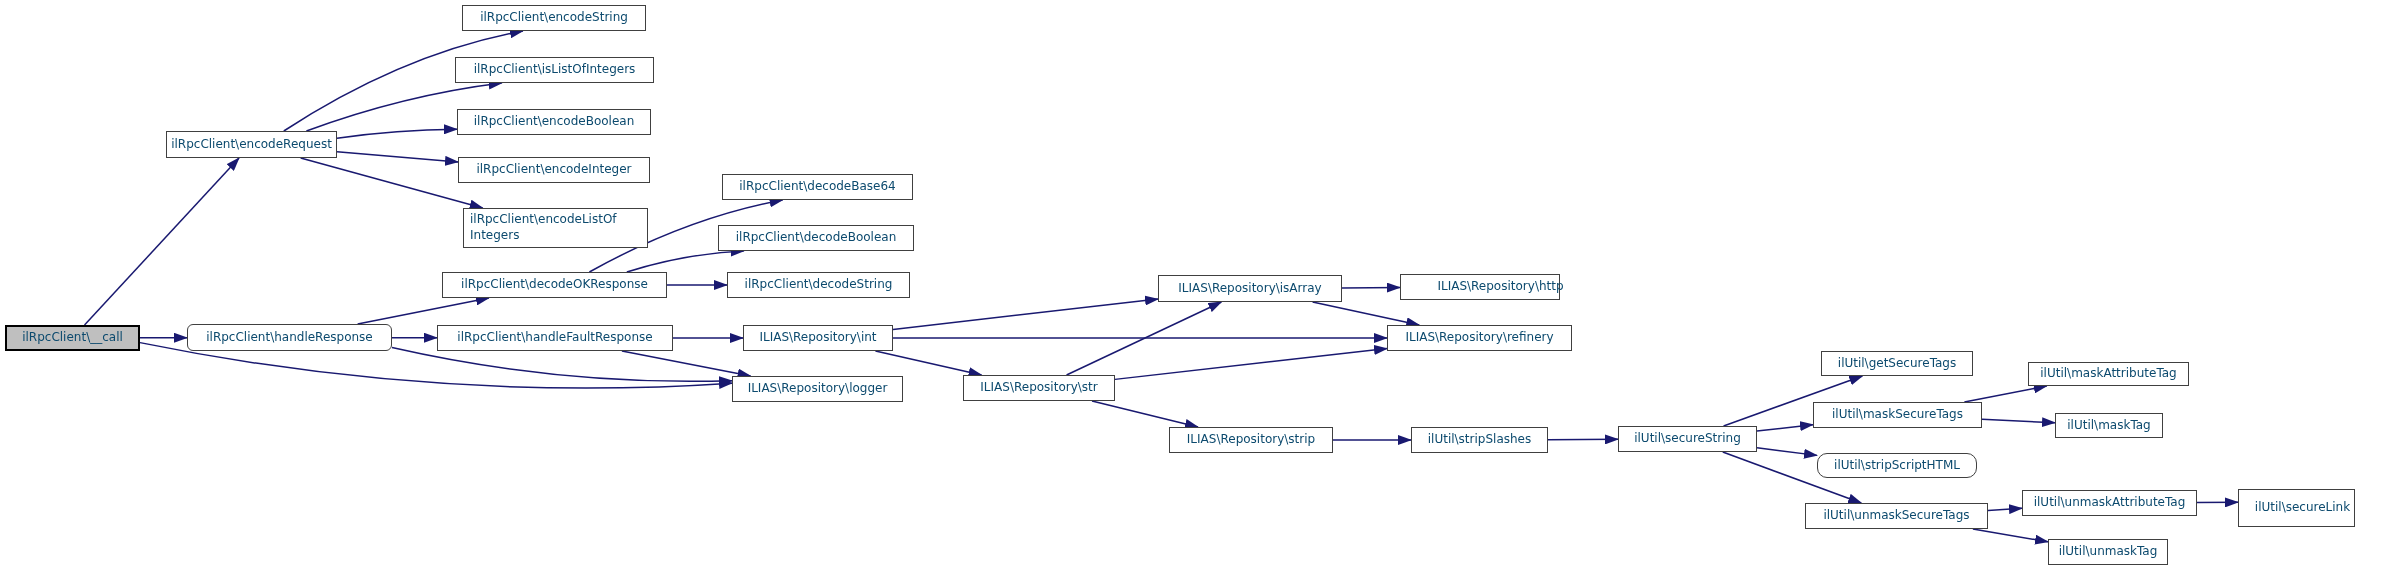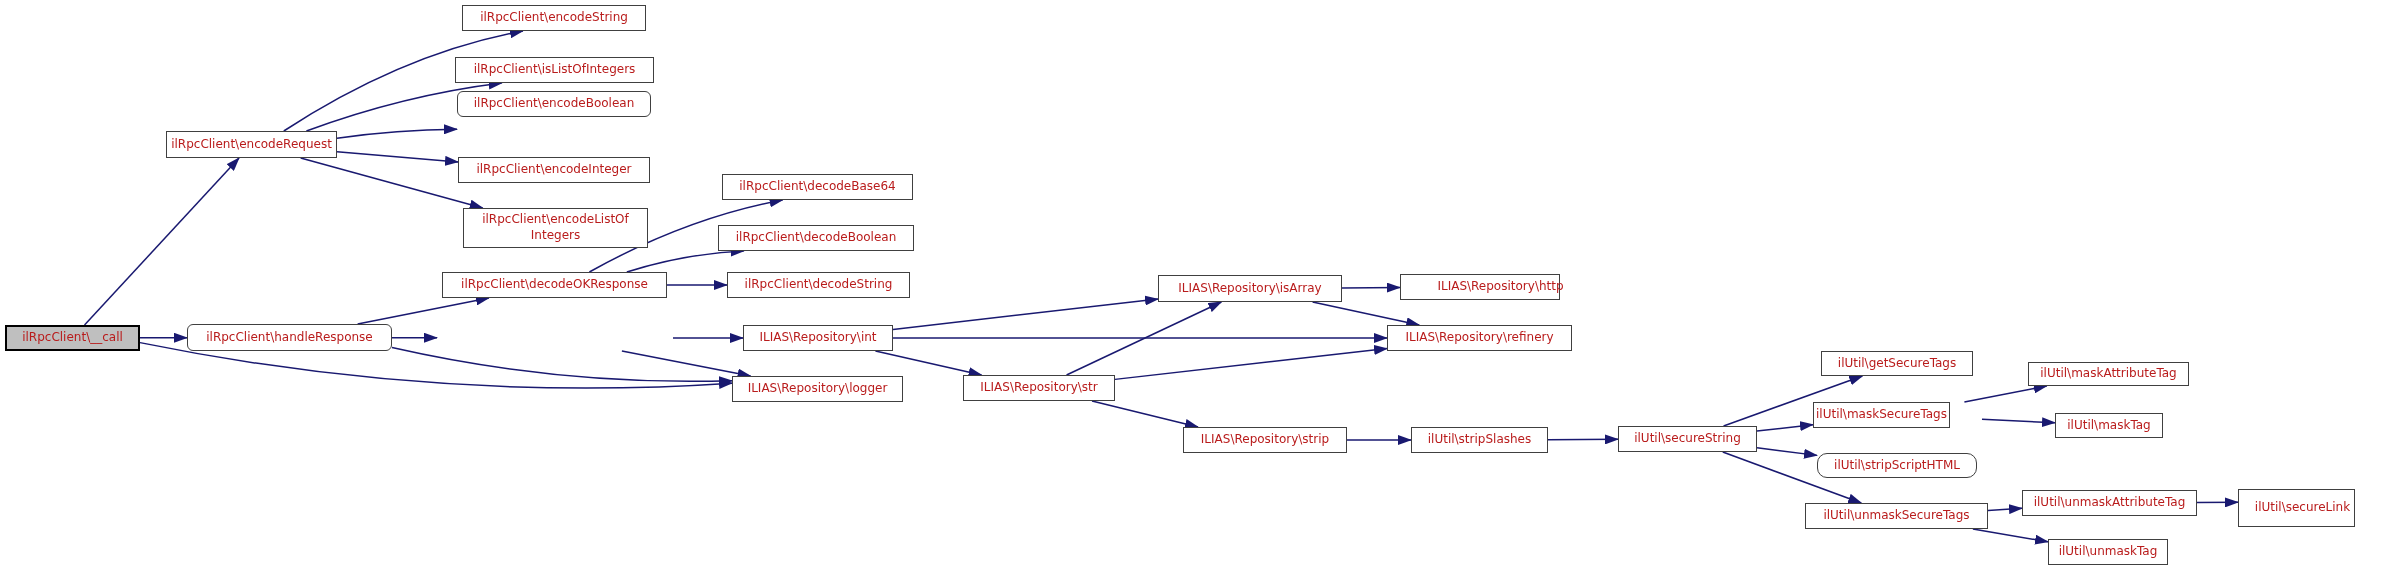--- a/index.html
+++ b/index.html
@@ -10,25 +10,25 @@
     font-family:"DejaVu Sans","Liberation Sans",sans-serif;
     overflow:hidden;
   }
   #edge-layer{position:absolute;left:0;top:0;}
   .node{
     position:absolute;
     display:flex;align-items:center;justify-content:center;
     box-sizing:border-box;
     background:#ffffff;
     border:1.5px solid #404040;
-    color:#b91c1c;
+    color:#0c4a6e;
     font-size:12px;
     line-height:1.15;
     white-space:nowrap;
-    text-align:center;
+    text-align:left;
     cursor:pointer;
   }
   .node.wrap{white-space:normal;line-height:1.3;padding:0 6px;}
   .node.highlighted{background:#bfbfbf;border:2px solid #000000;}
 </style>
 </head>
 <body>
 
 <div id="graph">
   <svg id="edge-layer" width="2404" height="572">
@@ -83,31 +83,34 @@
     </div>
     <div class="node" style="left: 187px; top: 324px; width: 205px; height: 27px; background: rgb(255, 255, 255); border-radius: 6px;">
       <span>ilRpcClient\handleResponse</span>
     </div>
     <div class="node" style="left: 462px; top: 5px; width: 184px; height: 26px; background: rgb(255, 255, 255);">
       <span>ilRpcClient\encodeString</span>
     </div>
     <div class="node" style="left: 455px; top: 57px; width: 199px; height: 26px; background: rgb(255, 255, 255);">
       <span>ilRpcClient\isListOfIntegers</span>
     </div>
-    <div class="node" style="left: 457px; top: 91px; width: 194px; height: 26px; background: rgb(255, 255, 255); border-radius: 6px;">
+    <div class="node" style="left: 457px; top: 109px; width: 194px; height: 26px; background: rgb(255, 255, 255);">
       <span>ilRpcClient\encodeBoolean</span>
     </div>
     <div class="node" style="left: 458px; top: 157px; width: 192px; height: 26px; background: rgb(255, 255, 255);">
       <span>ilRpcClient\encodeInteger</span>
     </div>
     <div class="node wrap" style="left: 463px; top: 208px; width: 185px; height: 40px; background: rgb(255, 255, 255);">
       <span>ilRpcClient\encodeListOf Integers</span>
     </div>
     <div class="node" style="left: 442px; top: 272px; width: 225px; height: 26px; background: rgb(255, 255, 255);">
       <span>ilRpcClient\decodeOKResponse</span>
+    </div>
+    <div class="node" style="left: 437px; top: 325px; width: 236px; height: 26px; background: rgb(255, 255, 255);">
+      <span>ilRpcClient\handleFaultResponse</span>
     </div>
     <div class="node" style="left: 722px; top: 174px; width: 191px; height: 26px; background: rgb(255, 255, 255);">
       <span>ilRpcClient\decodeBase64</span>
     </div>
     <div class="node" style="left: 718px; top: 225px; width: 196px; height: 26px; background: rgb(255, 255, 255);">
       <span>ilRpcClient\decodeBoolean</span>
     </div>
     <div class="node" style="left: 727px; top: 272px; width: 183px; height: 26px; background: rgb(255, 255, 255);">
       <span>ilRpcClient\decodeString</span>
     </div>
@@ -122,33 +125,33 @@
     </div>
     <div class="node" style="left: 1158px; top: 275px; width: 184px; height: 27px; background: rgb(255, 255, 255);">
       <span>ILIAS\Repository\isArray</span>
     </div>
     <div class="node" style="left: 1400px; top: 274px; width: 160px; height: 26px; background: rgb(255, 255, 255); padding-left: 41px;">
       <span>ILIAS\Repository\http</span>
     </div>
     <div class="node" style="left: 1387px; top: 325px; width: 185px; height: 26px; background: rgb(255, 255, 255);">
       <span>ILIAS\Repository\refinery</span>
     </div>
-    <div class="node" style="left: 1169px; top: 427px; width: 164px; height: 26px; background: rgb(255, 255, 255); margin-left: 14px;">
+    <div class="node" style="left: 1169px; top: 427px; width: 164px; height: 26px; background: rgb(255, 255, 255);">
       <span>ILIAS\Repository\strip</span>
     </div>
     <div class="node" style="left: 1411px; top: 427px; width: 137px; height: 26px; background: rgb(255, 255, 255);">
       <span>ilUtil\stripSlashes</span>
     </div>
     <div class="node" style="left: 1618px; top: 426px; width: 139px; height: 26px; background: rgb(255, 255, 255);">
       <span>ilUtil\secureString</span>
     </div>
     <div class="node" style="left: 1821px; top: 351px; width: 152px; height: 25px; background: rgb(255, 255, 255);">
       <span>ilUtil\getSecureTags</span>
     </div>
-    <div class="node" style="left: 1813px; top: 402px; width: 137px; height: 26px; background: rgb(255, 255, 255);">
+    <div class="node" style="left: 1813px; top: 402px; width: 169px; height: 26px; background: rgb(255, 255, 255);">
       <span>ilUtil\maskSecureTags</span>
     </div>
     <div class="node" style="left: 1817px; top: 453px; width: 160px; height: 25px; background: rgb(255, 255, 255); border-radius: 10px;">
       <span>ilUtil\stripScriptHTML</span>
     </div>
     <div class="node" style="left: 1805px; top: 503px; width: 183px; height: 26px; background: rgb(255, 255, 255);">
       <span>ilUtil\unmaskSecureTags</span>
     </div>
     <div class="node" style="left: 2028px; top: 362px; width: 161px; height: 24px; background: rgb(255, 255, 255);">
       <span>ilUtil\maskAttributeTag</span>

